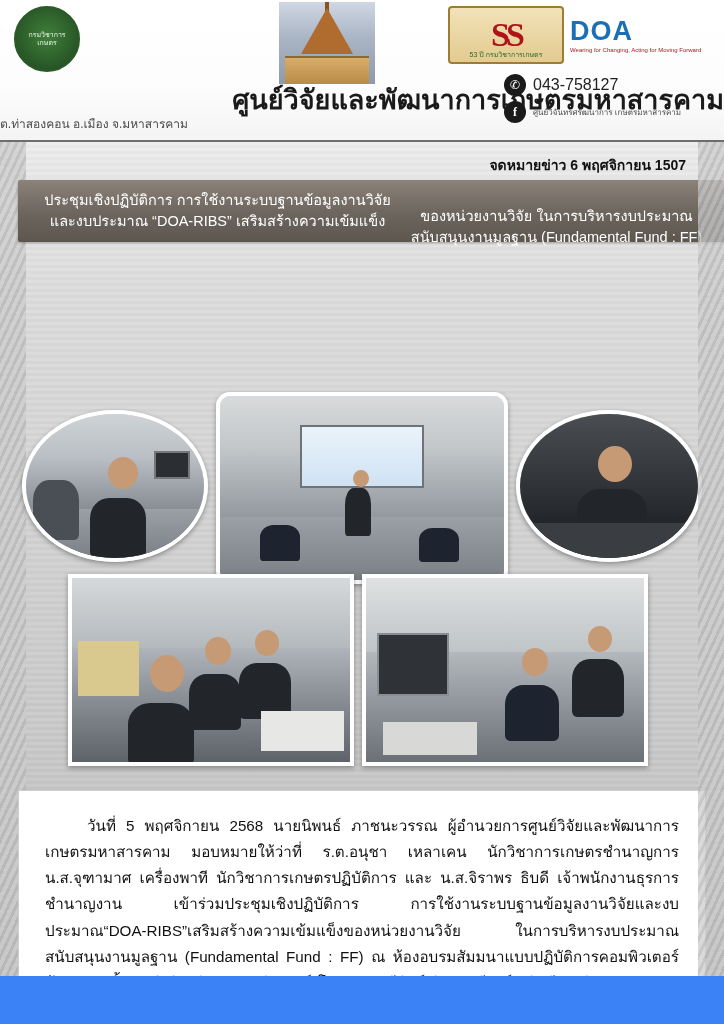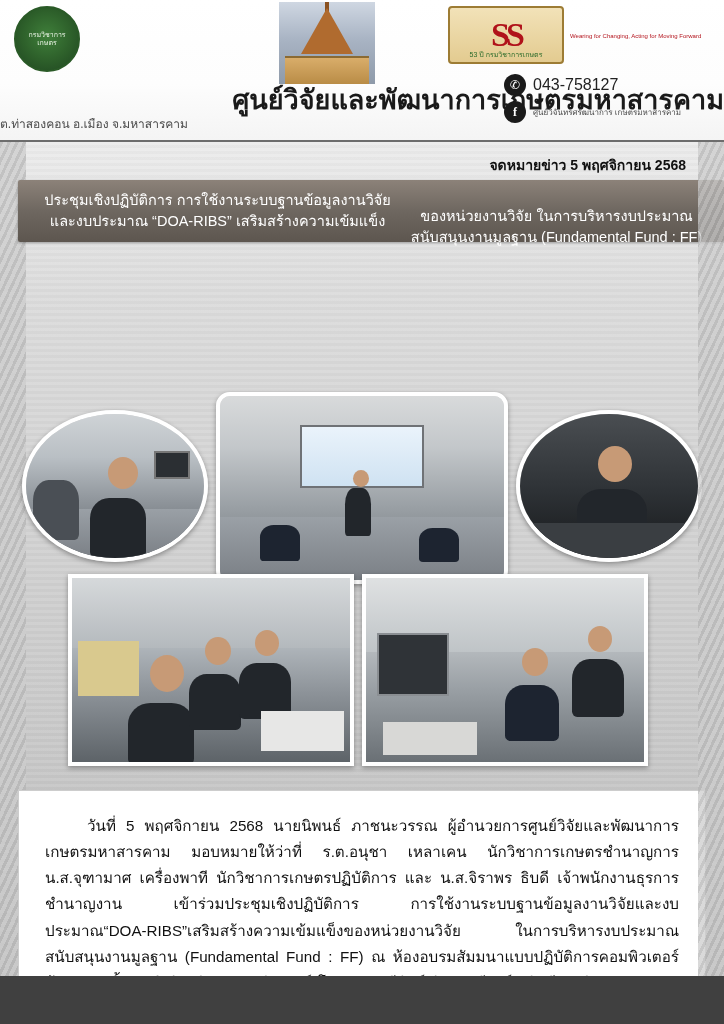--- a/index.html
+++ b/index.html
@@ -5,21 +5,21 @@
   * { box-sizing: border-box; margin: 0; padding: 0; }
   html, body {
     width: 724px; height: 1024px;
     font-family: "Liberation Sans", "DejaVu Sans", sans-serif;
     background: #ffffff;
     overflow: hidden;
   }
   .page {
     position: relative;
     width: 724px; height: 1024px;
-    background: #404040;
+    background: #3b82f6;
   }
 
   
   .header {
     position: relative;
     height: 142px;
     background: linear-gradient(180deg,#ffffff 0%,#fdfdfd 60%,#f4f4f4 100%);
     border-bottom: 2px solid #6d6d6d;
     overflow: hidden;
   }
@@ -245,20 +245,21 @@
       <div class="temple-dome"></div>
       <div class="temple-base"></div>
     </div>
 
     <div class="hdr-logo-doa">
       <div class="doa-badge">
         <span class="ss">SS</span>
         <span class="ssnum">53 ปี กรมวิชาการเกษตร</span>
       </div>
       <div class="doa-text">
+        <div class="doa">DOA</div>
         <div class="tagline">Wearing for Changing, Acting for Moving Forward</div>
       </div>
     </div>
 
     <div class="hdr-title">ศูนย์วิจัยและพัฒนาการเกษตรมหาสารคาม</div>
     <div class="hdr-sub">ต.ท่าสองคอน อ.เมือง จ.มหาสารคาม</div>
 
     <div class="hdr-contact">
       <div class="contact-row">
         <span class="circle-icon">✆</span>
@@ -266,21 +267,21 @@
       </div>
       <div class="contact-row">
         <span class="circle-icon fb">f</span>
         <span class="contact-text small">ศูนย์วิจันทรศรัฒนาการ เกษตรมหาสารคาม</span>
       </div>
     </div>
   </div>
 
   <div class="content">
 
-    <div class="date-line">จดหมายข่าว 5 พฤศจิกายน 2568</div>
+    <div class="date-line">จดหมายข่าว 6 พฤศจิกายน 1507</div>
 
     <div class="banner">
       <div class="banner-l1">ประชุมเชิงปฏิบัติการ การใช้งานระบบฐานข้อมูลงานวิจัยและงบประมาณ “DOA-RIBS” เสริมสร้างความเข้มแข็ง</div>
       <div class="banner-l2">ของหน่วยงานวิจัย ในการบริหารงบประมาณสนับสนุนงานมูลฐาน (Fundamental Fund : FF)</div>
     </div>
 
     <div class="oval oval-l">
       <div class="ph ph-room">
         <div class="desk"></div>
         <div class="person p-head" style="left:46%;top:30%;width:30px;height:32px;"></div>

